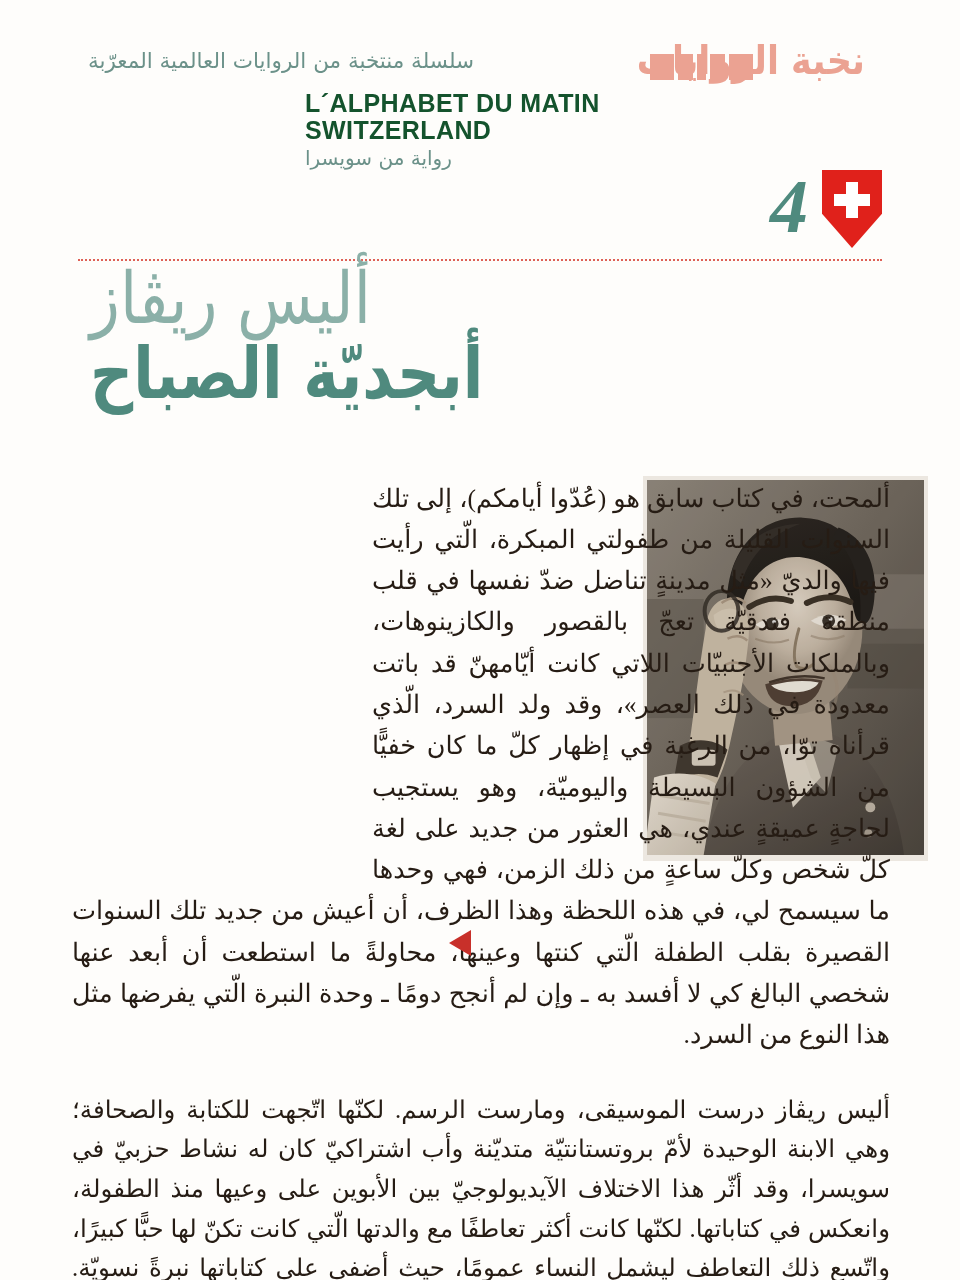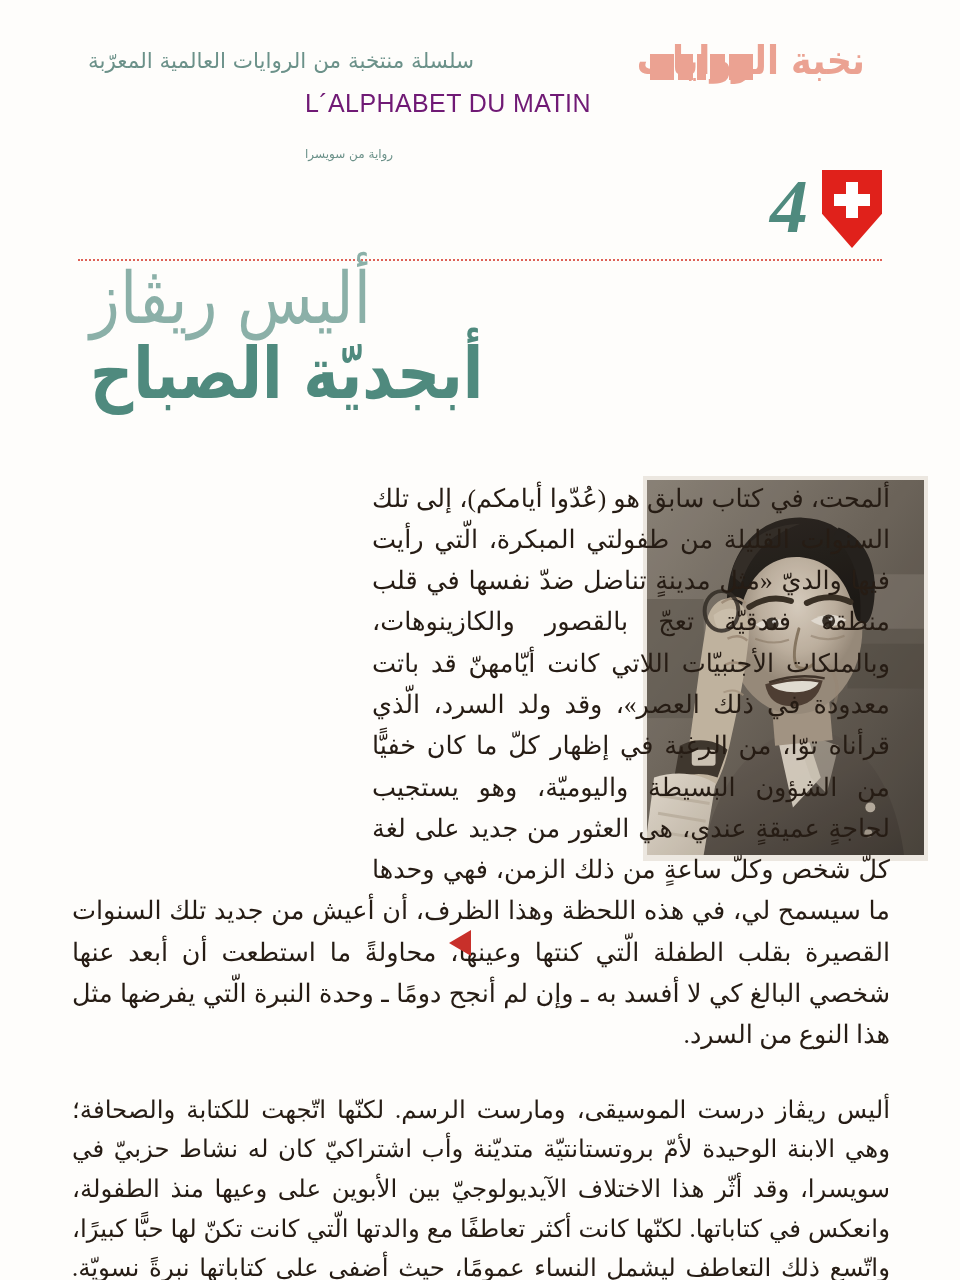--- a/index.html
+++ b/index.html
@@ -90,39 +90,39 @@
   .wm-blocks i.narrow { width: 9px; }
 
   .latin-title {
     position: absolute;
     top: 68px;
     right: 95px;
     width: 560px;
     text-align: left;
     direction: ltr;
     font-family: "Liberation Sans", sans-serif;
-    font-weight: normal;
+    font-weight: bold;
     font-size: 25px;
     letter-spacing: 0.4px;
-    color: #701a75;
+    color: #14532d;
     line-height: 1.08;
   }
   .latin-title .l2 {
     display: block;
     font-size: 25px;
   }
   .arabic-sub {
     position: absolute;
     top: 126px;
     right: 95px;
     width: 560px;
     text-align: left;
     direction: rtl;
     font-family: "DejaVu Sans", sans-serif;
-    font-size: 12px;
+    font-size: 20px;
     letter-spacing: 1.5px;
     color: #6b9189;
     line-height: 1;
   }
 
   
   .issue-row {
     position: absolute;
     top: 148px;
     right: 78px;
@@ -292,20 +292,21 @@
         <i class="wide"></i>
           <i></i>
           <i class="narrow"></i>
           <i></i>
           <i class="wide"></i>
       </div>
     </div>
 
     <div class="latin-title">
       <span>L´ALPHABET DU MATIN</span>
+      <span class="l2">SWITZERLAND</span>
     </div>
 
     <div class="arabic-sub">رواية من سويسرا</div>
 
     <div class="issue-row">
       <div class="issue-number">4</div>
       <div class="swiss-shield">
         <div class="shape"></div>
         <div class="cross-v"></div>
         <div class="cross-h"></div>

